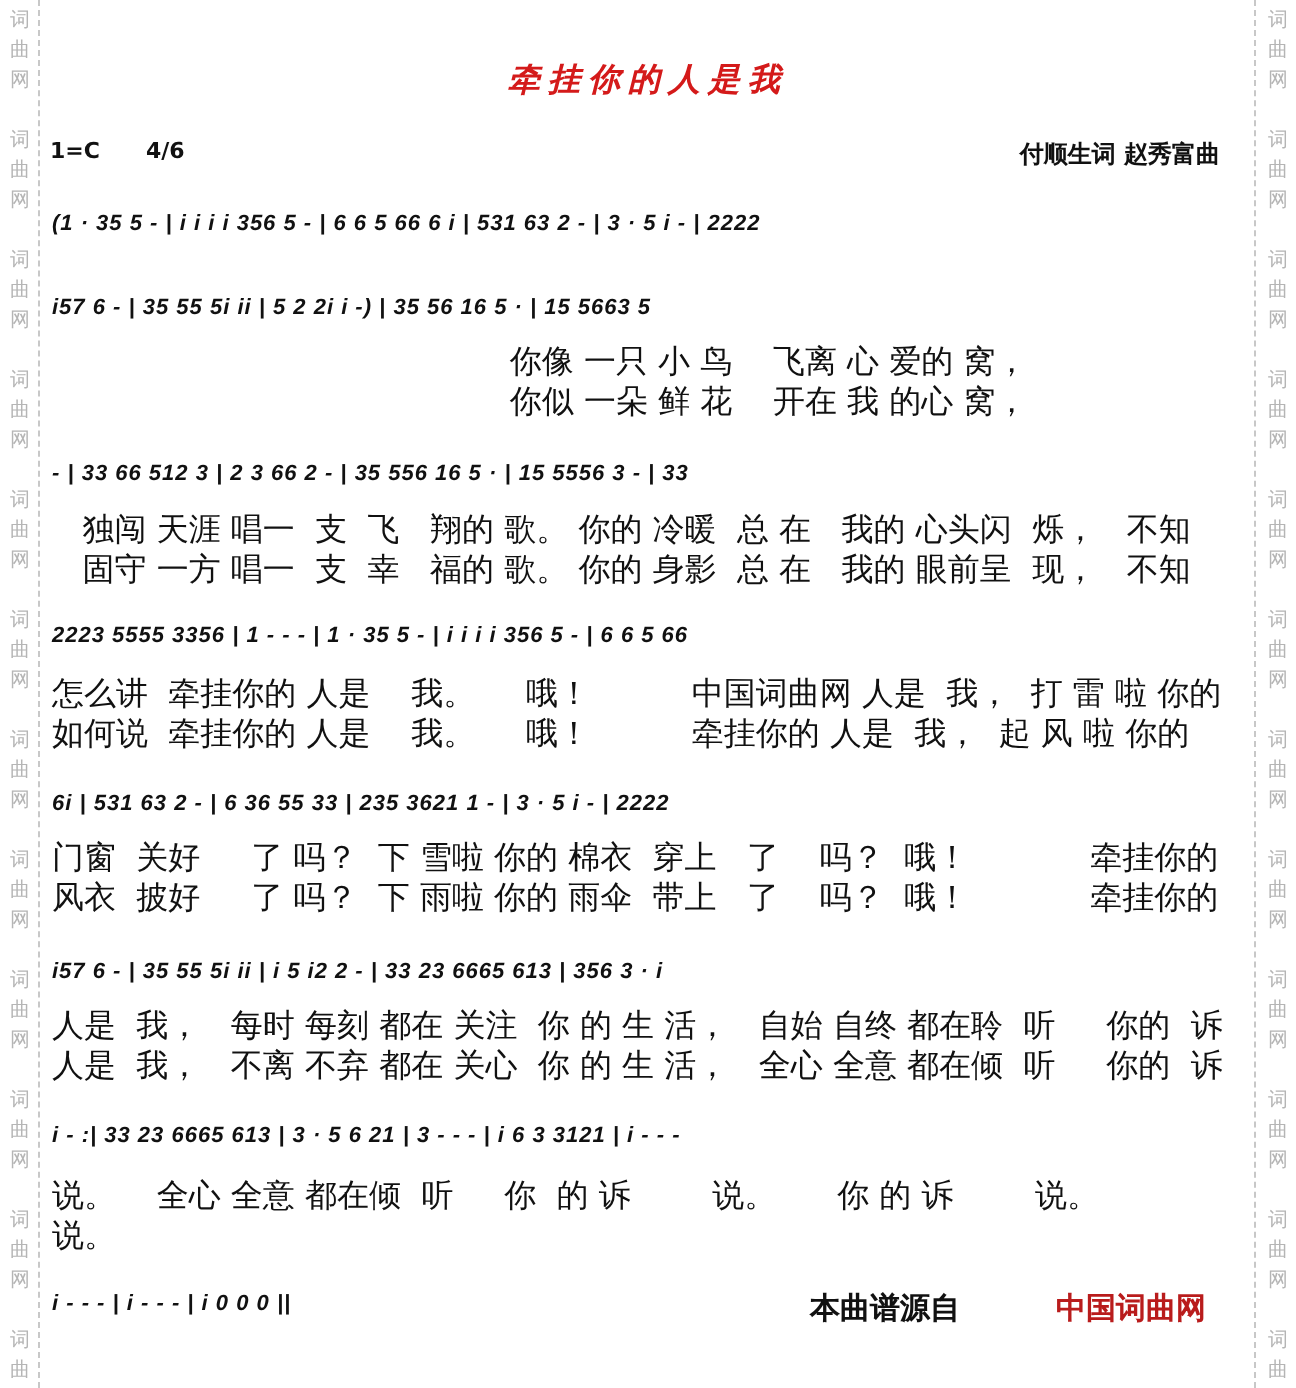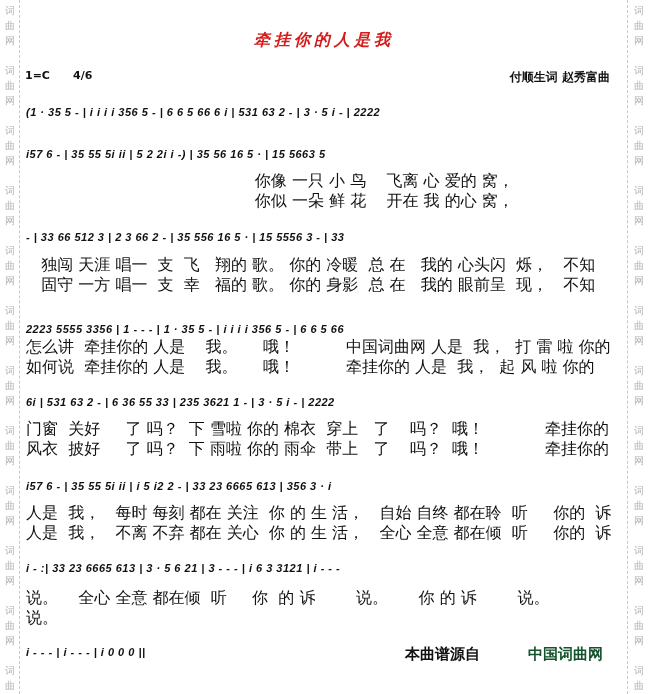--- a/index.html
+++ b/index.html
@@ -112,32 +112,32 @@
 <div class="row notes" style="top:101px">(1 · 35 5 - | i i i i 356 5 - | 6 6 5 66 6 i | 531 63 2 - | 3 · 5 i - | 2222</div>
 
 <div class="row notes" style="top:143px">i57 6 - | 35 55 5i ii | 5 2 2i i -) | 35 56 16 5 · | 15 5663 5</div>
 <div class="lyr" style="top:172px">                                             你像 一只 小 鸟    飞离 心 爱的 窝，</div>
 <div class="lyr" style="top:192px">                                             你似 一朵 鲜 花    开在 我 的心 窝，</div>
 
 <div class="row notes" style="top:226px">- | 33 66 512 3 | 2 3 66 2 - | 35 556 16 5 · | 15 5556 3 - | 33</div>
 <div class="lyr" style="top:256px">   独闯 天涯 唱一  支  飞   翔的 歌。 你的 冷暖  总 在   我的 心头闪  烁，   不知</div>
 <div class="lyr" style="top:276px">   固守 一方 唱一  支  幸   福的 歌。 你的 身影  总 在   我的 眼前呈  现，   不知</div>
 
-<div class="row notes" style="top:318px">2223 5555 3356 | 1 - - - | 1 · 35 5 - | i i i i 356 5 - | 6 6 5 66</div>
+<div class="row notes" style="top:307px">2223 5555 3356 | 1 - - - | 1 · 35 5 - | i i i i 356 5 - | 6 6 5 66</div>
 <div class="lyr" style="top:338px">怎么讲  牵挂你的 人是    我。     哦！          中国词曲网 人是  我，  打 雷 啦 你的</div>
 <div class="lyr" style="top:358px">如何说  牵挂你的 人是    我。     哦！          牵挂你的 人是  我，  起 风 啦 你的</div>
 
 <div class="row notes" style="top:391px">6i | 531 63 2 - | 6 36 55 33 | 235 3621 1 - | 3 · 5 i - | 2222</div>
 <div class="lyr" style="top:420px">门窗  关好     了 吗？  下 雪啦 你的 棉衣  穿上   了    吗？  哦！            牵挂你的</div>
 <div class="lyr" style="top:440px">风衣  披好     了 吗？  下 雨啦 你的 雨伞  带上   了    吗？  哦！            牵挂你的</div>
 
 <div class="row notes" style="top:475px">i57 6 - | 35 55 5i ii | i 5 i2 2 - | 33 23 6665 613 | 356 3 · i</div>
 <div class="lyr" style="top:504px">人是  我，   每时 每刻 都在 关注  你 的 生 活，   自始 自终 都在聆  听     你的  诉</div>
 <div class="lyr" style="top:524px">人是  我，   不离 不弃 都在 关心  你 的 生 活，   全心 全意 都在倾  听     你的  诉</div>
 
 <div class="row notes" style="top:557px">i - :| 33 23 6665 613 | 3 · 5 6 21 | 3 - - - | i 6 3 3121 | i - - -</div>
 <div class="lyr" style="top:589px">说。    全心 全意 都在倾  听     你  的 诉        说。      你 的 诉        说。</div>
 <div class="lyr" style="top:609px">说。</div>
 
 <div class="row notes" style="top:641px">i - - - | i - - - | i 0 0 0 ||</div>
 
 <div class="footer-src">本曲谱源自</div>
-<div class="footer-site" id="site" style="color: #14532d;">中国词曲网</div>
+<div class="footer-site" id="site" style="color: #b91c1c;">中国词曲网</div>
 
 </body></html>

